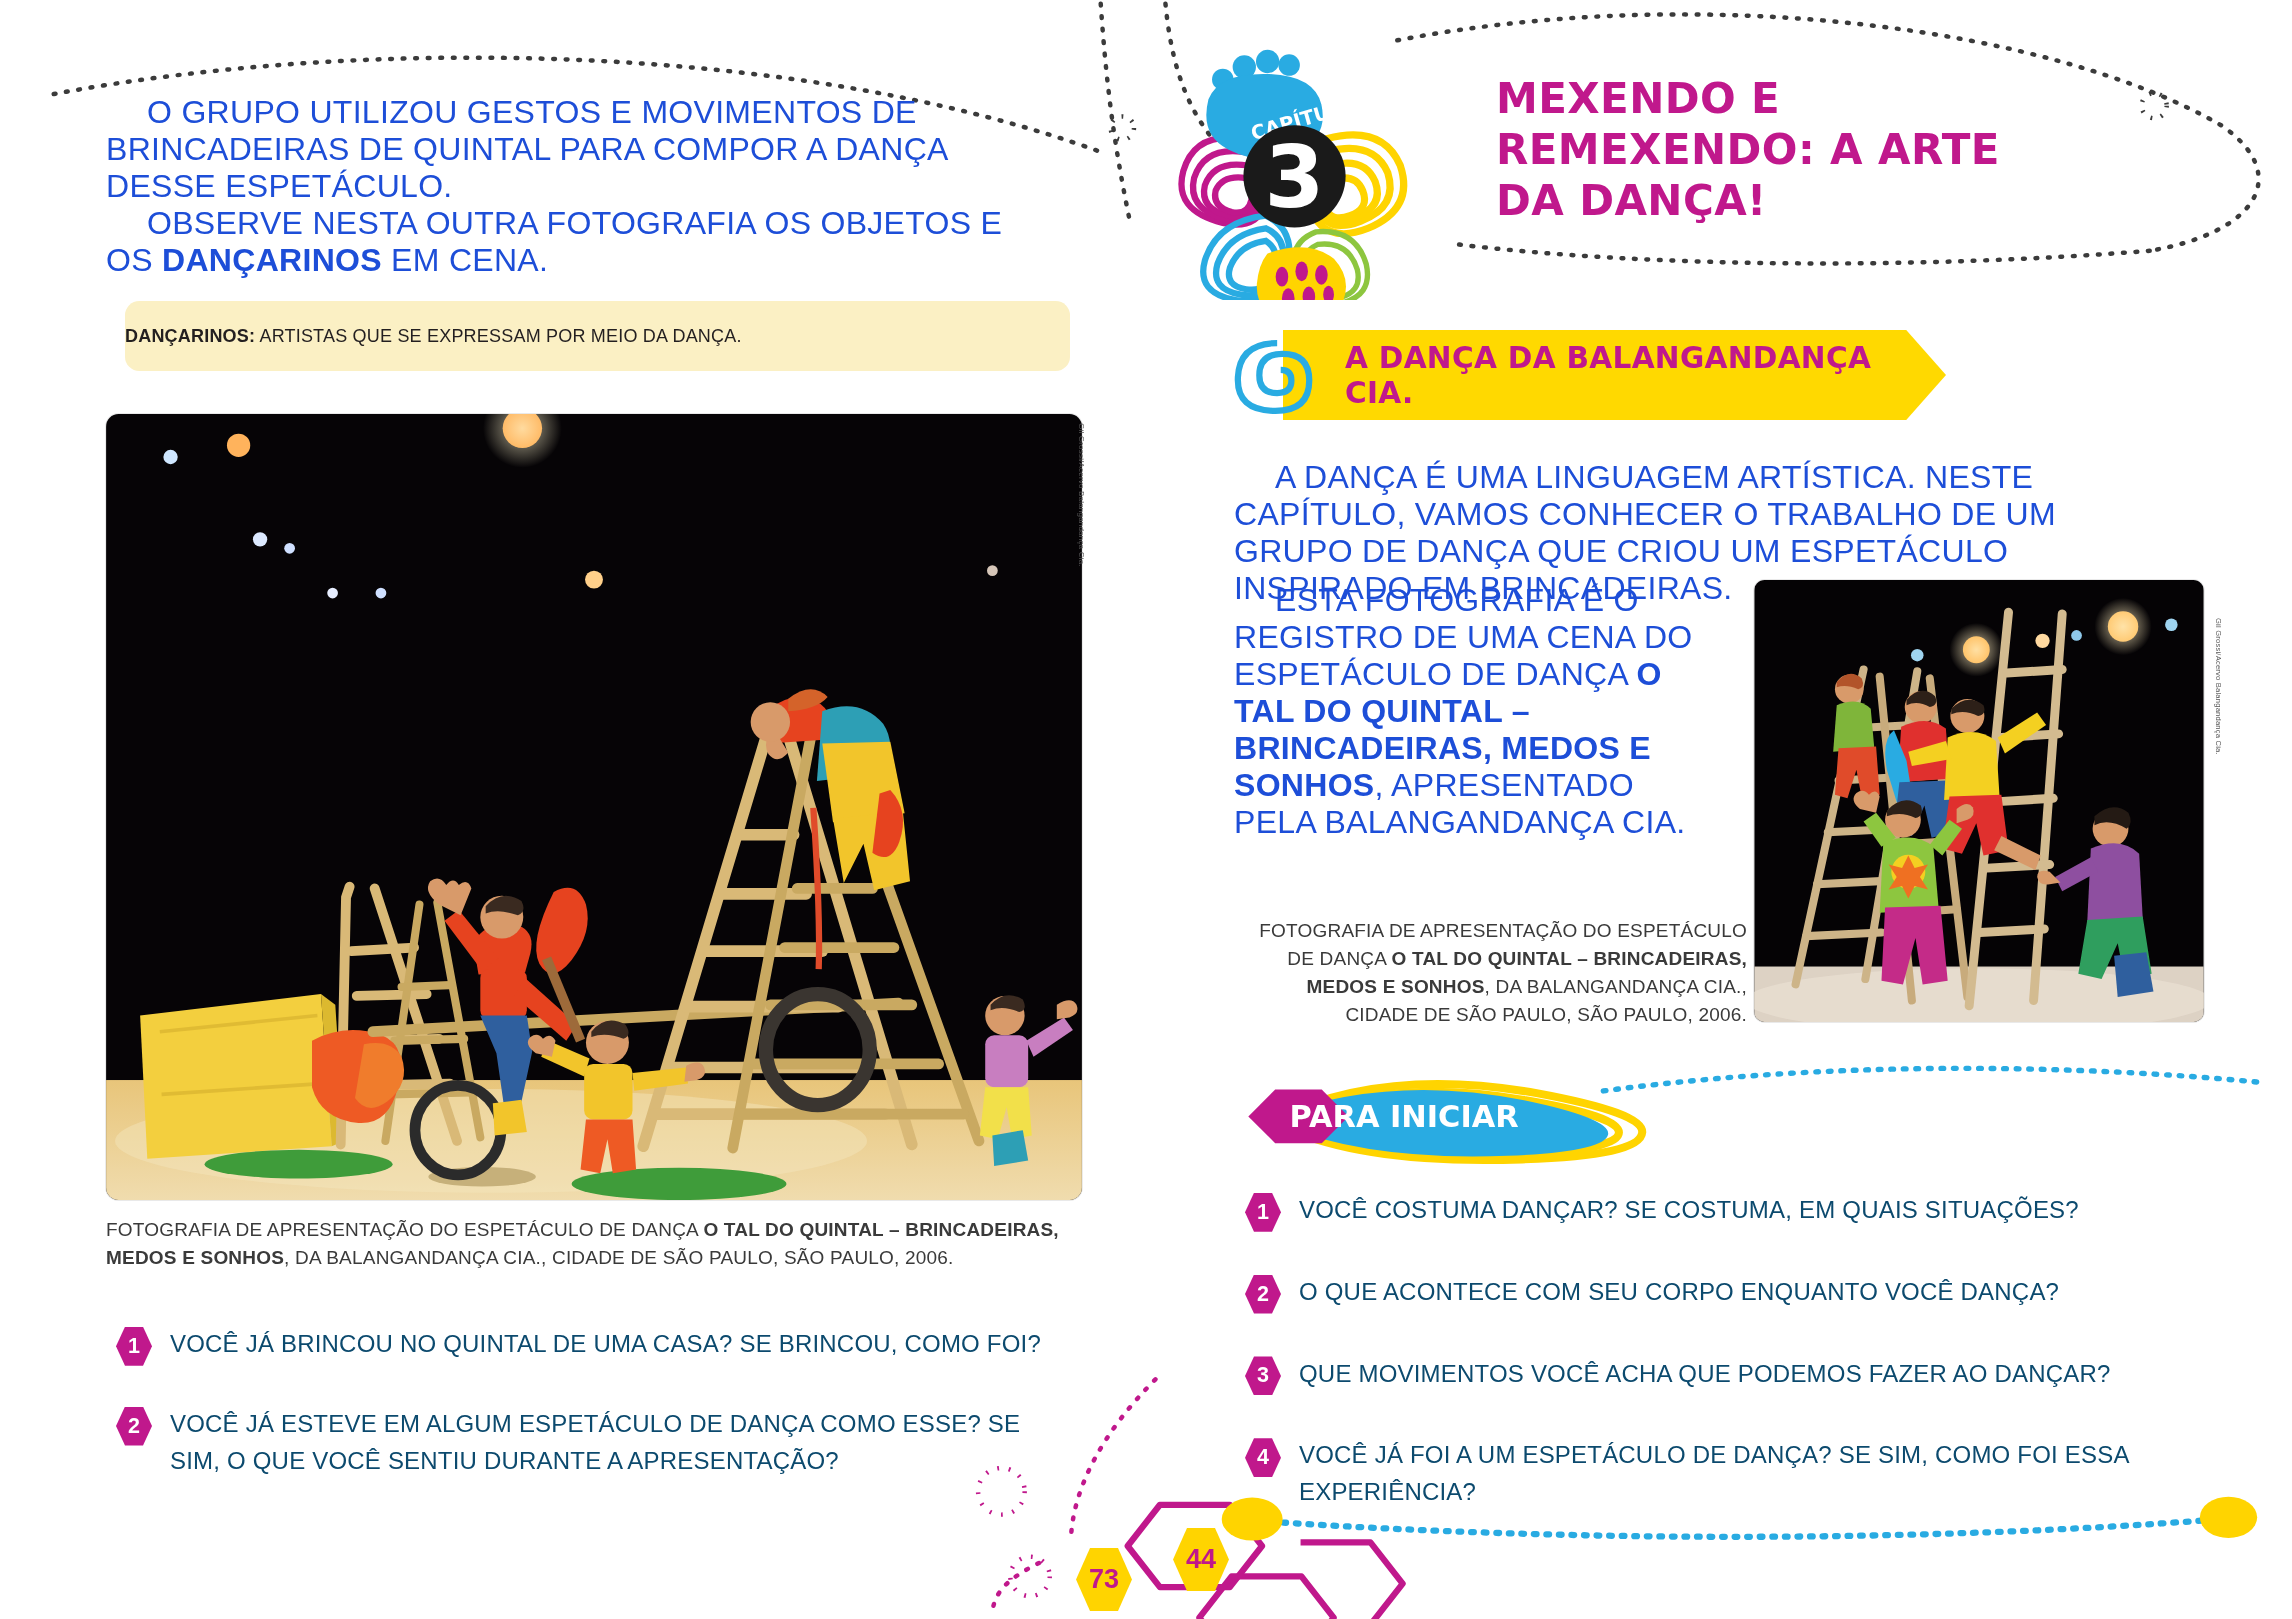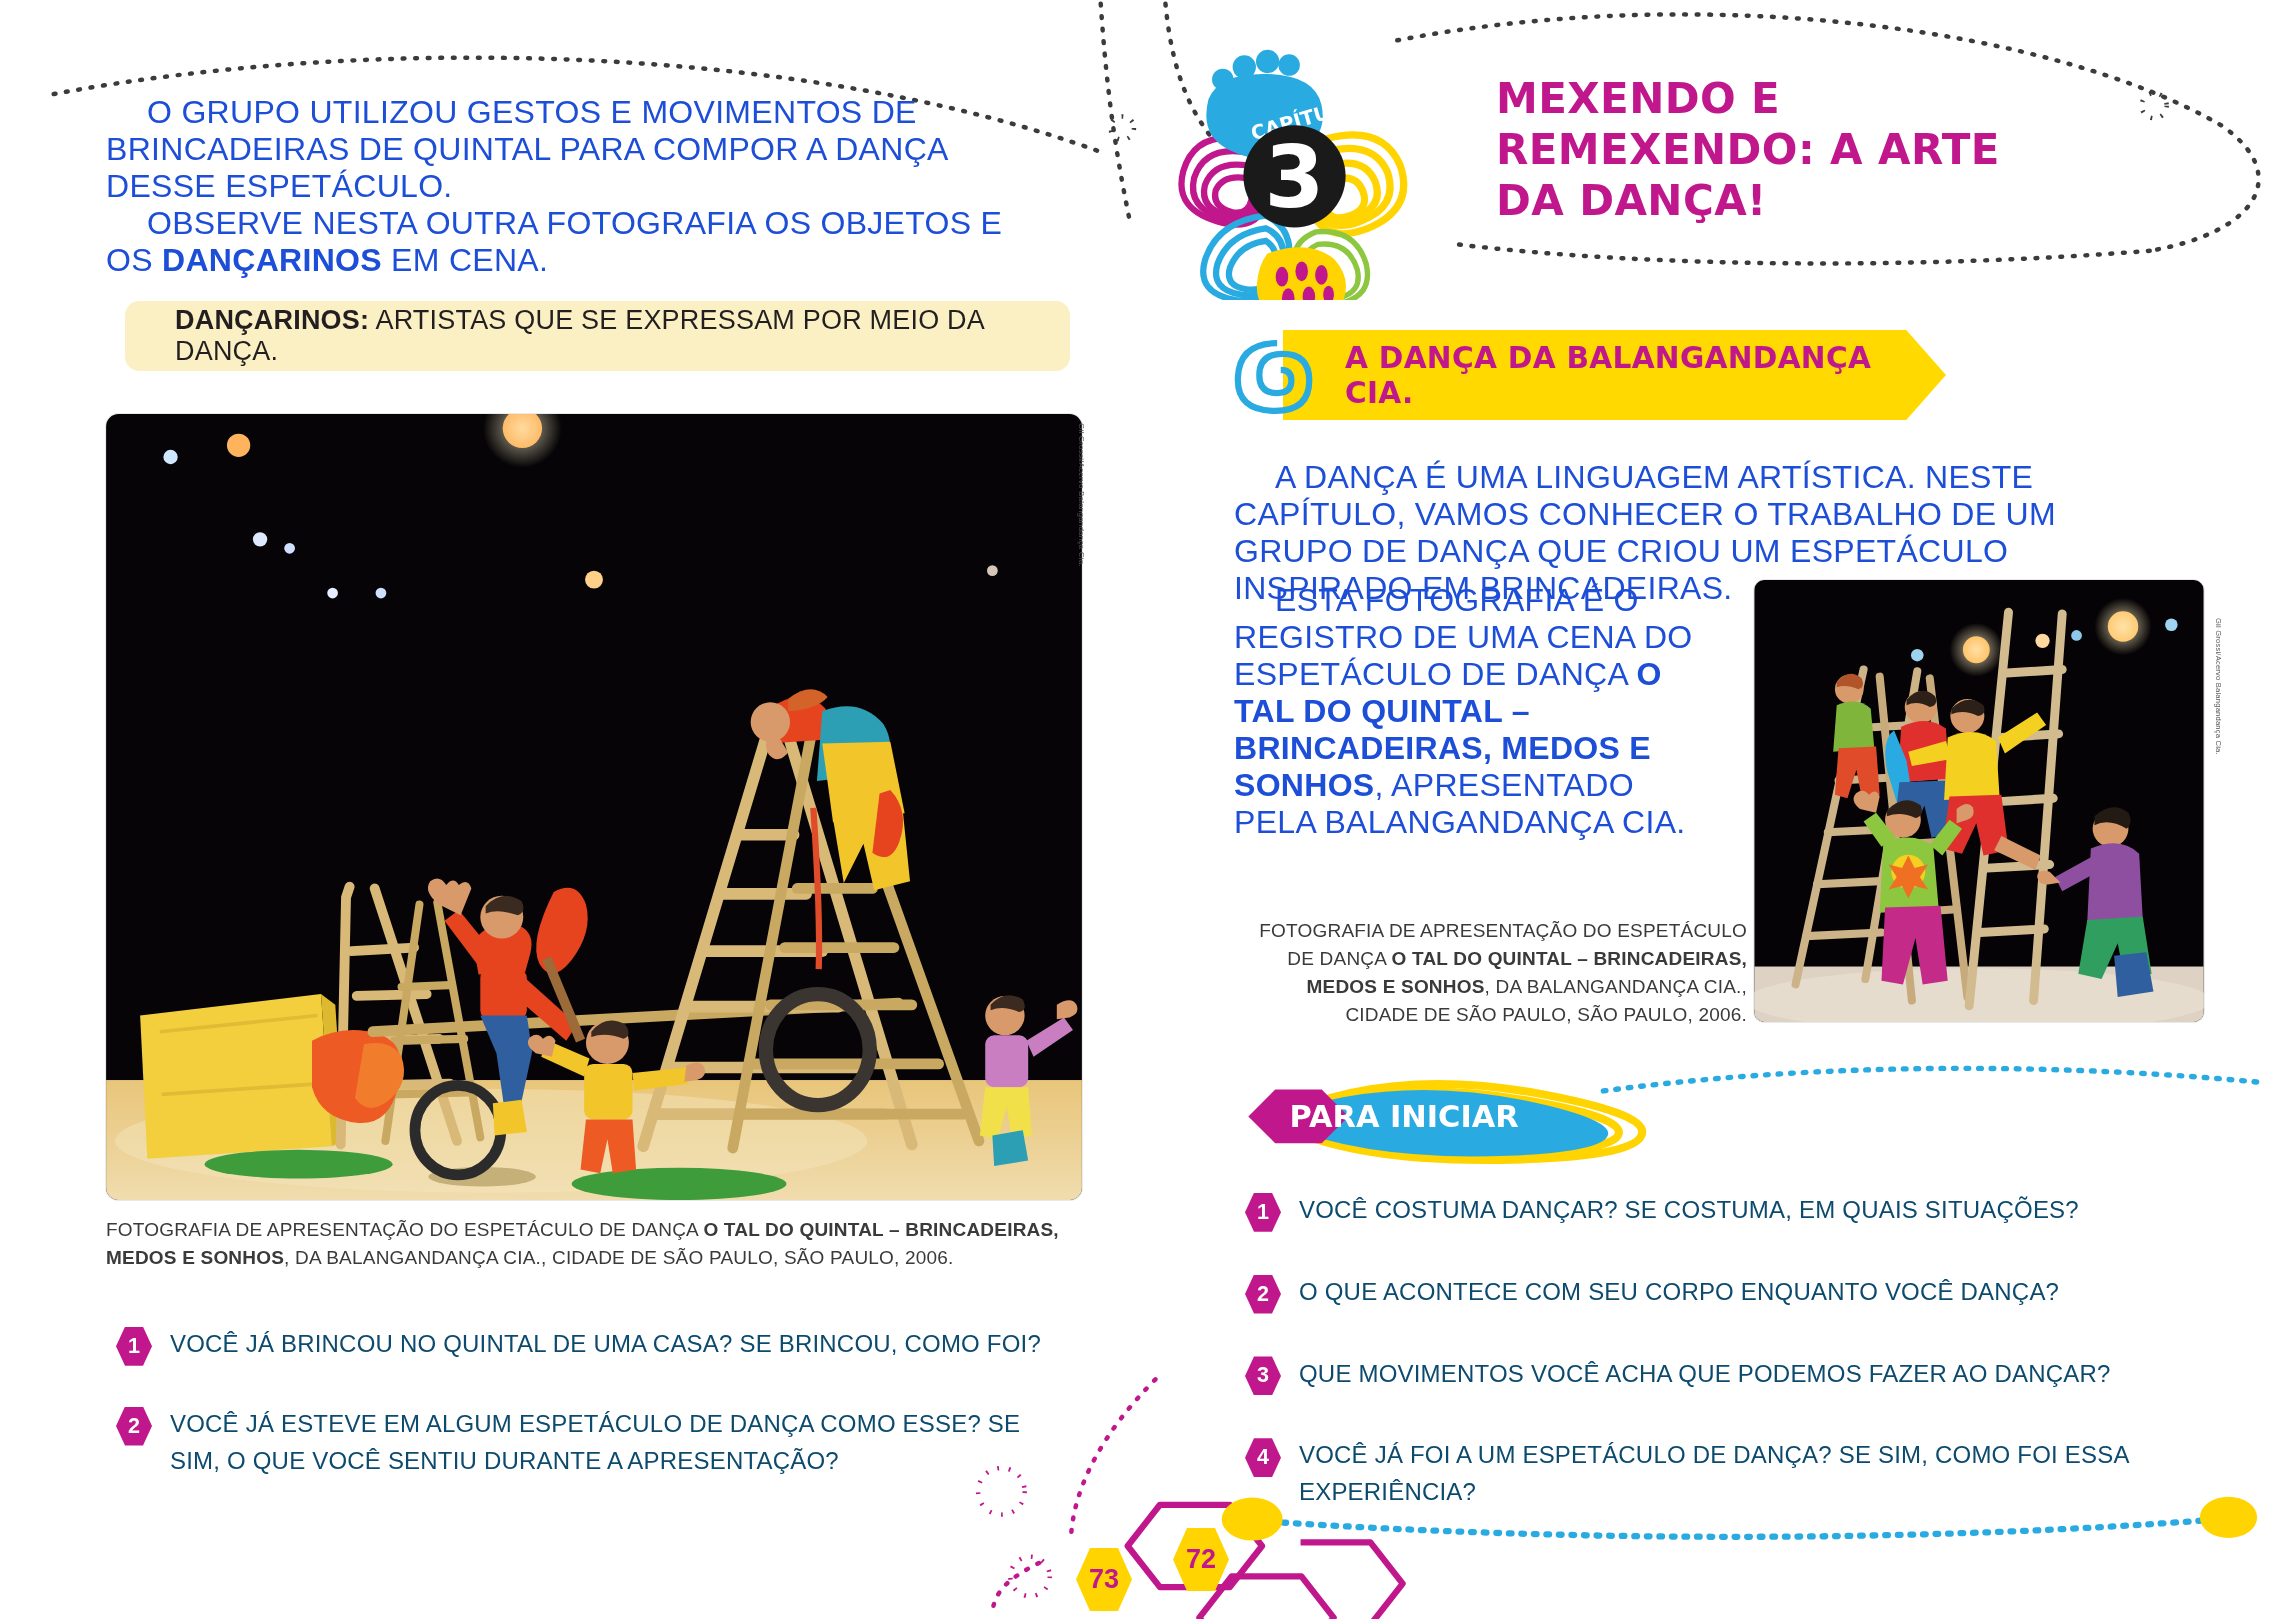--- a/index.html
+++ b/index.html
@@ -22,21 +22,21 @@
     text-transform:uppercase;letter-spacing:0.3px;
   }
   #intro-par{left:106px;top:94px;width:913px;text-indent:41px;}
 
   #glossary-box{
     left:125px;top:301px;width:945px;height:70px;
     background:#fbf0c4;border-radius:14.3px;
     display:flex;align-items:center;
   }
   #glossary-text{
-    padding-left:50px;font-size:27px;color:#231f20;
+    font-size:18px;color:#231f20;
     text-transform:uppercase;letter-spacing:0.2px;
   }
 
   
   #photo-left{
     left:106px;top:414px;width:976px;height:786px;border-radius:12.5px;
     overflow:hidden;box-shadow:0 0 0 0.9px #e9e9e9;
   }
   #photo-left-credit{
     left:1070px;top:423px;width:16px;height:179px;
@@ -538,16 +538,16 @@
     <div class="qrow">
       <div class="qnum">3</div>
       <div class="qtext">QUE MOVIMENTOS VOCÊ ACHA QUE PODEMOS FAZER AO DANÇAR?</div>
     </div>
     <div class="qrow">
       <div class="qnum">4</div>
       <div class="qtext">VOCÊ JÁ FOI A UM ESPETÁCULO DE DANÇA? SE SIM, COMO FOI ESSA EXPERIÊNCIA?</div>
     </div>
   </div>
 
-  <div class="abs pagenum" id="page-num-right">72</div>
+  <div class="abs pagenum" id="page-num-right">44</div>
 
 </div>
 
 
 </body></html>

